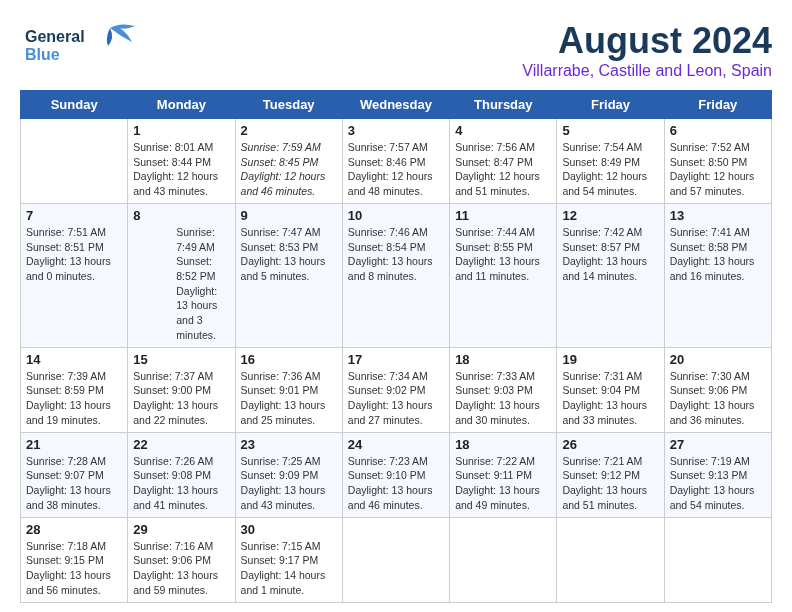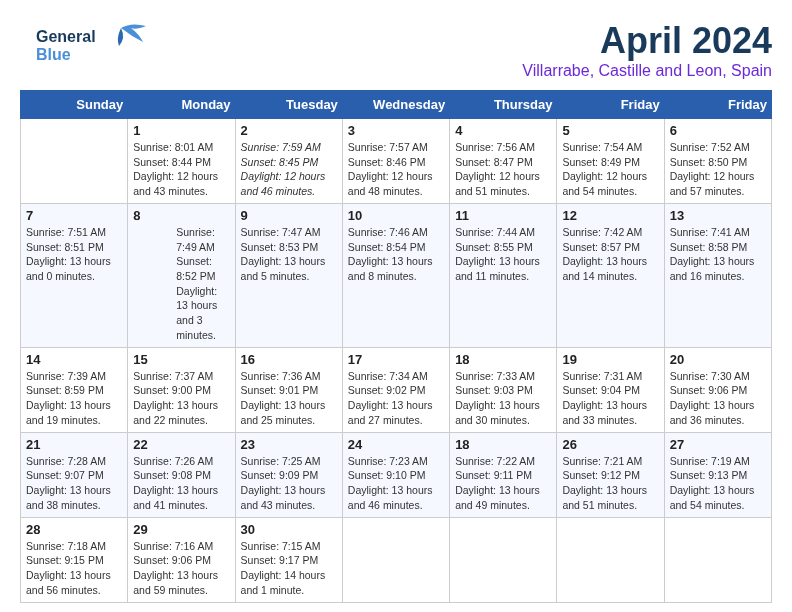--- a/index.html
+++ b/index.html
@@ -12,21 +12,20 @@
     }
     .header-section {
       display: flex;
       justify-content: space-between;
       align-items: flex-start;
       margin-bottom: 10px;
     }
     .logo {
       display: flex;
       align-items: center;
-      margin-left: 11px;
     }
     .title-area {
       text-align: right;
     }
     .calendar-title {
       font-size: 36px;
       font-weight: bold;
       color: #1a3a5c;
     }
     .calendar-subtitle {
@@ -35,21 +34,21 @@
     }
     .calendar {
       width: 100%;
       border-collapse: collapse;
       font-size: 11px;
     }
     .calendar th {
       background-color: #2a5fad;
       color: white;
       padding: 6px 4px;
-      text-align: right;
+      text-align: center;
       font-size: 13px;
       font-weight: bold;
       border: 1px solid #2a5fad;
     }
     .calendar td {
       border: 1px solid #ccc;
       padding: 4px 5px;
       vertical-align: top;
       width: calc(100% / 7);
       height: 85px;
@@ -85,21 +84,21 @@
 
         <path d="M90,8 Q100,2 115,6 Q105,10 100,8 Q108,14 112,22 Q100,16 90,8Z" fill="#4a90d9"></path>
         <path d="M90,8 Q95,18 88,26 Q85,18 90,8Z" fill="#2a6ab0"></path>
 
         <text x="5" y="22" font-family="Arial" font-size="16" font-weight="bold" fill="#1a3a5c">General</text>
         <text x="5" y="40" font-family="Arial" font-size="16" font-weight="bold" fill="#4a90d9">Blue</text>
       </svg>
     </div>
   </div>
   <div class="title-area">
-    <div class="calendar-title">April 2024</div>
+    <div class="calendar-title">August 2024</div>
     <div class="calendar-subtitle">Villarrabe, Castille and Leon, Spain</div>
   </div>
 </div>
 
 <table class="calendar">
   <thead>
     <tr>
 
     <th>Sunday</th>
         <th>Monday</th>

